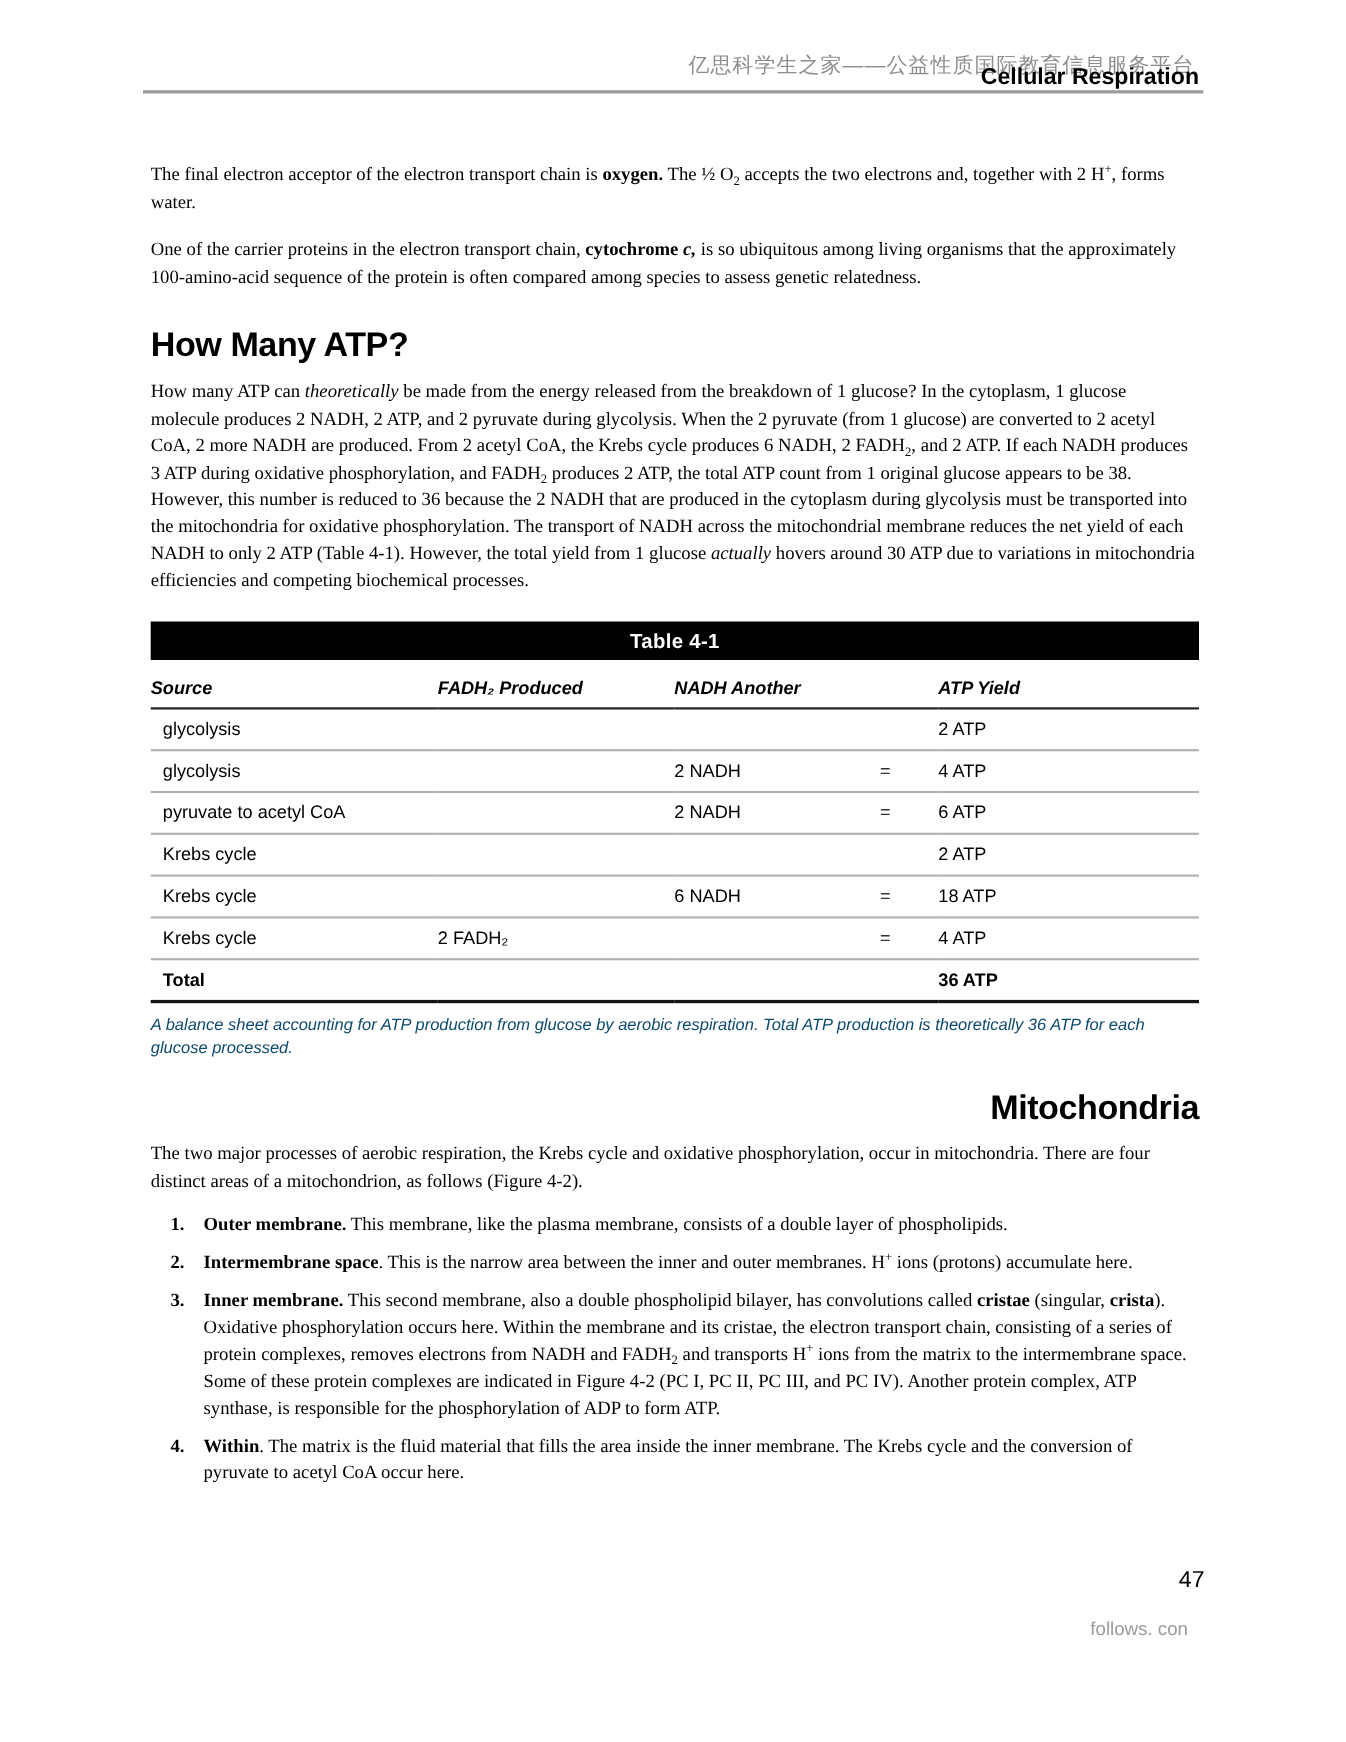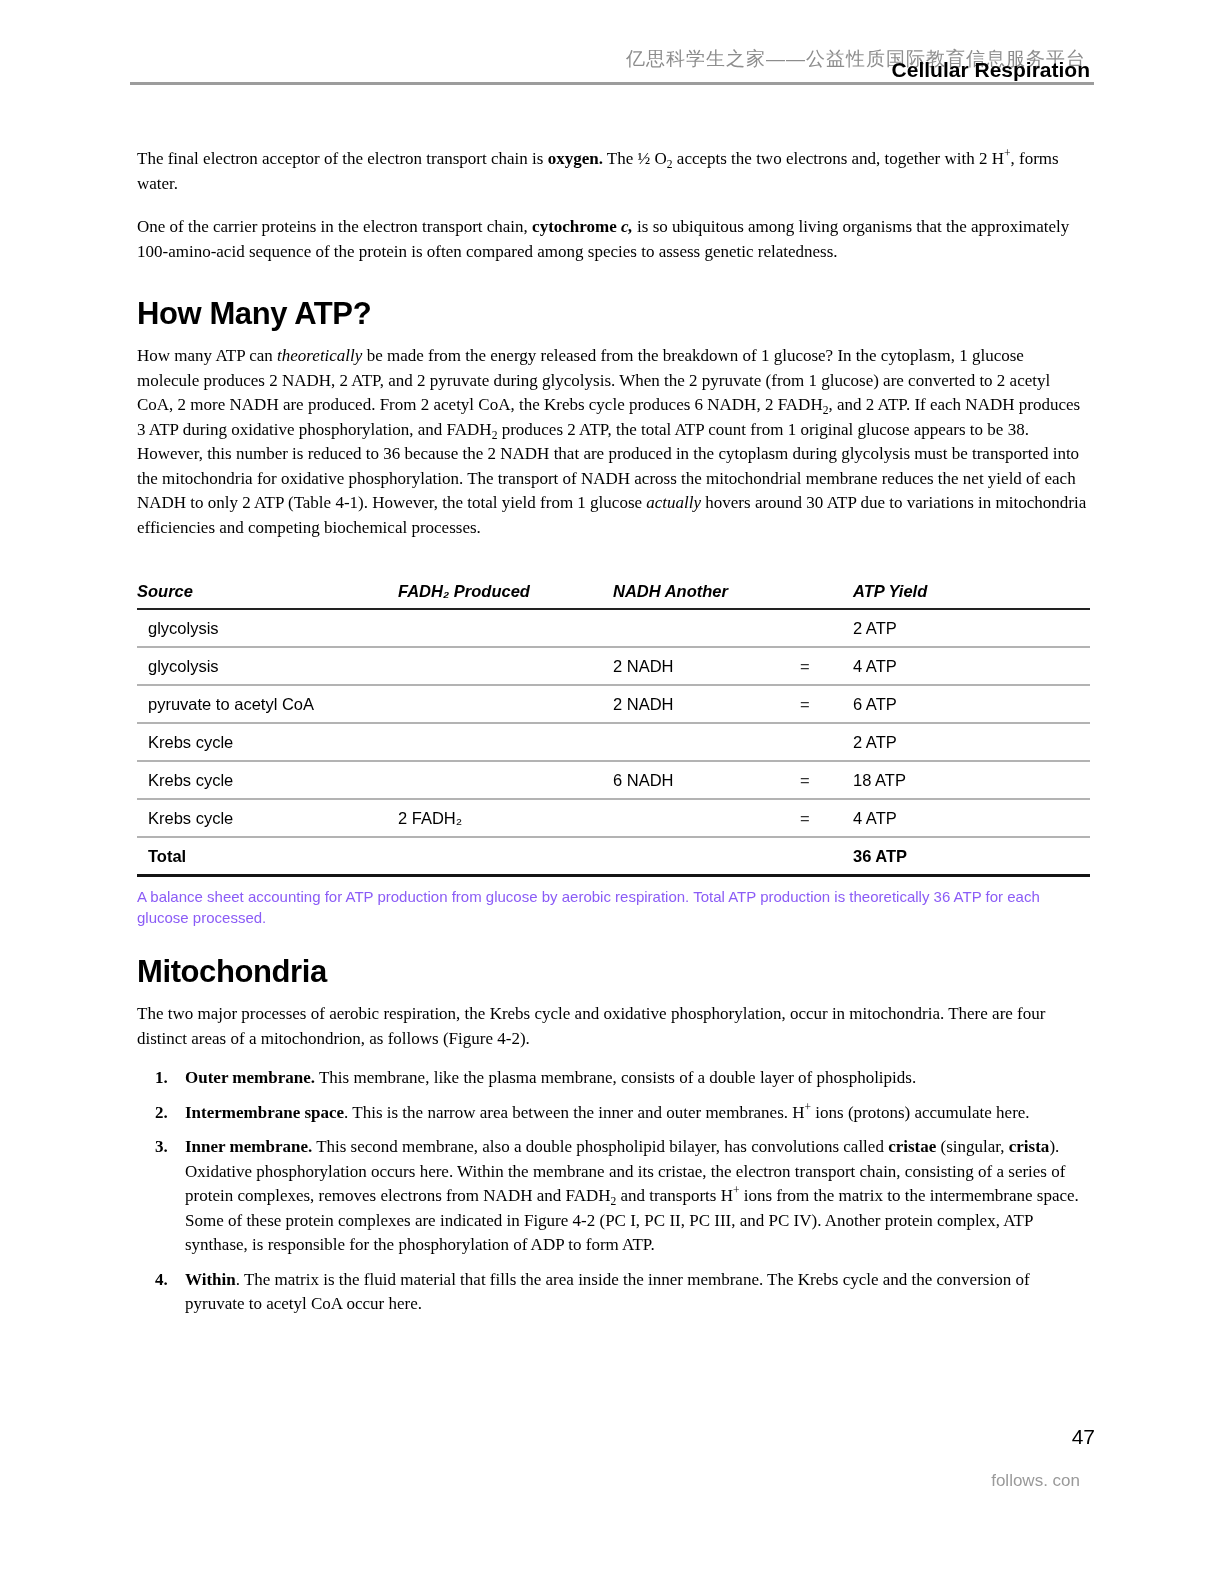--- a/index.html
+++ b/index.html
@@ -31,21 +31,21 @@
   .p-atp   { margin-top:12px; }
   .p-mito  { margin-top:12px; }
   sub { font-size:68%; line-height:0; }
   sup { font-size:68%; line-height:0; }
 
   .section-heading {
     font-family:"Liberation Sans", sans-serif; font-weight:700;
     font-size:31px; letter-spacing:-0.4px; margin:0;
   }
   .h-atp  { margin-top:32px; }
-  .h-mito { margin-top:26px; }
+  .h-mito { margin-top:26px;text-align:right; }
 
   
   .atp-table {
     width:100%; border-collapse:collapse; margin-top:25px;
     font-family:"Liberation Sans", sans-serif; font-size:16.5px;
   }
   .atp-table .title-row th {
     background:#000; color:#fff; height:35px; text-align:center;
     font-size:18.5px; font-weight:700; letter-spacing:0.3px; padding:0;
   }
@@ -57,21 +57,21 @@
   .atp-table tbody td {
     height:36px; vertical-align:middle; padding:0;
     border-bottom:2px solid #b3b3b3;
   }
   .atp-table .c-src { padding-left:11px; }
   .atp-table .c-eq  { color:#333; }
   .atp-table .total-row td { font-weight:700; border-bottom:3px solid #141414; }
 
   .table-caption {
     margin:10px 0 0 0; font-family:"Liberation Sans", sans-serif;
-    font-size:15px; line-height:20.5px; color:#8b5cf6;
+    font-style:italic; font-size:15px; line-height:20.5px; color:#0c4a6e;
   }
 
   
   .mito-list { list-style:none; margin:15px 0 0 18px; padding:0; }
   .mito-item { display:flex; margin-bottom:10px; font-size:17px; line-height:24.5px; }
   .mito-num  { flex:none; width:30px; font-weight:700; }
   .mito-body { flex:1; }
 
   
   .footer-site {
@@ -103,20 +103,23 @@
 
     <table class="atp-table">
       <colgroup>
         <col style="width:261px">
           <col style="width:215px">
           <col style="width:187px">
           <col style="width:53px">
           <col>
       </colgroup>
       <thead>
+        <tr class="title-row">
+          <th colspan="5">Table 4-1</th>
+        </tr>
         <tr class="col-head">
           <th class="c-src">Source</th>
           <th>FADH₂ Produced</th>
           <th>NADH Another</th>
           <th></th>
           <th>ATP Yield</th>
         </tr>
       </thead>
       <tbody>
         <tr>

